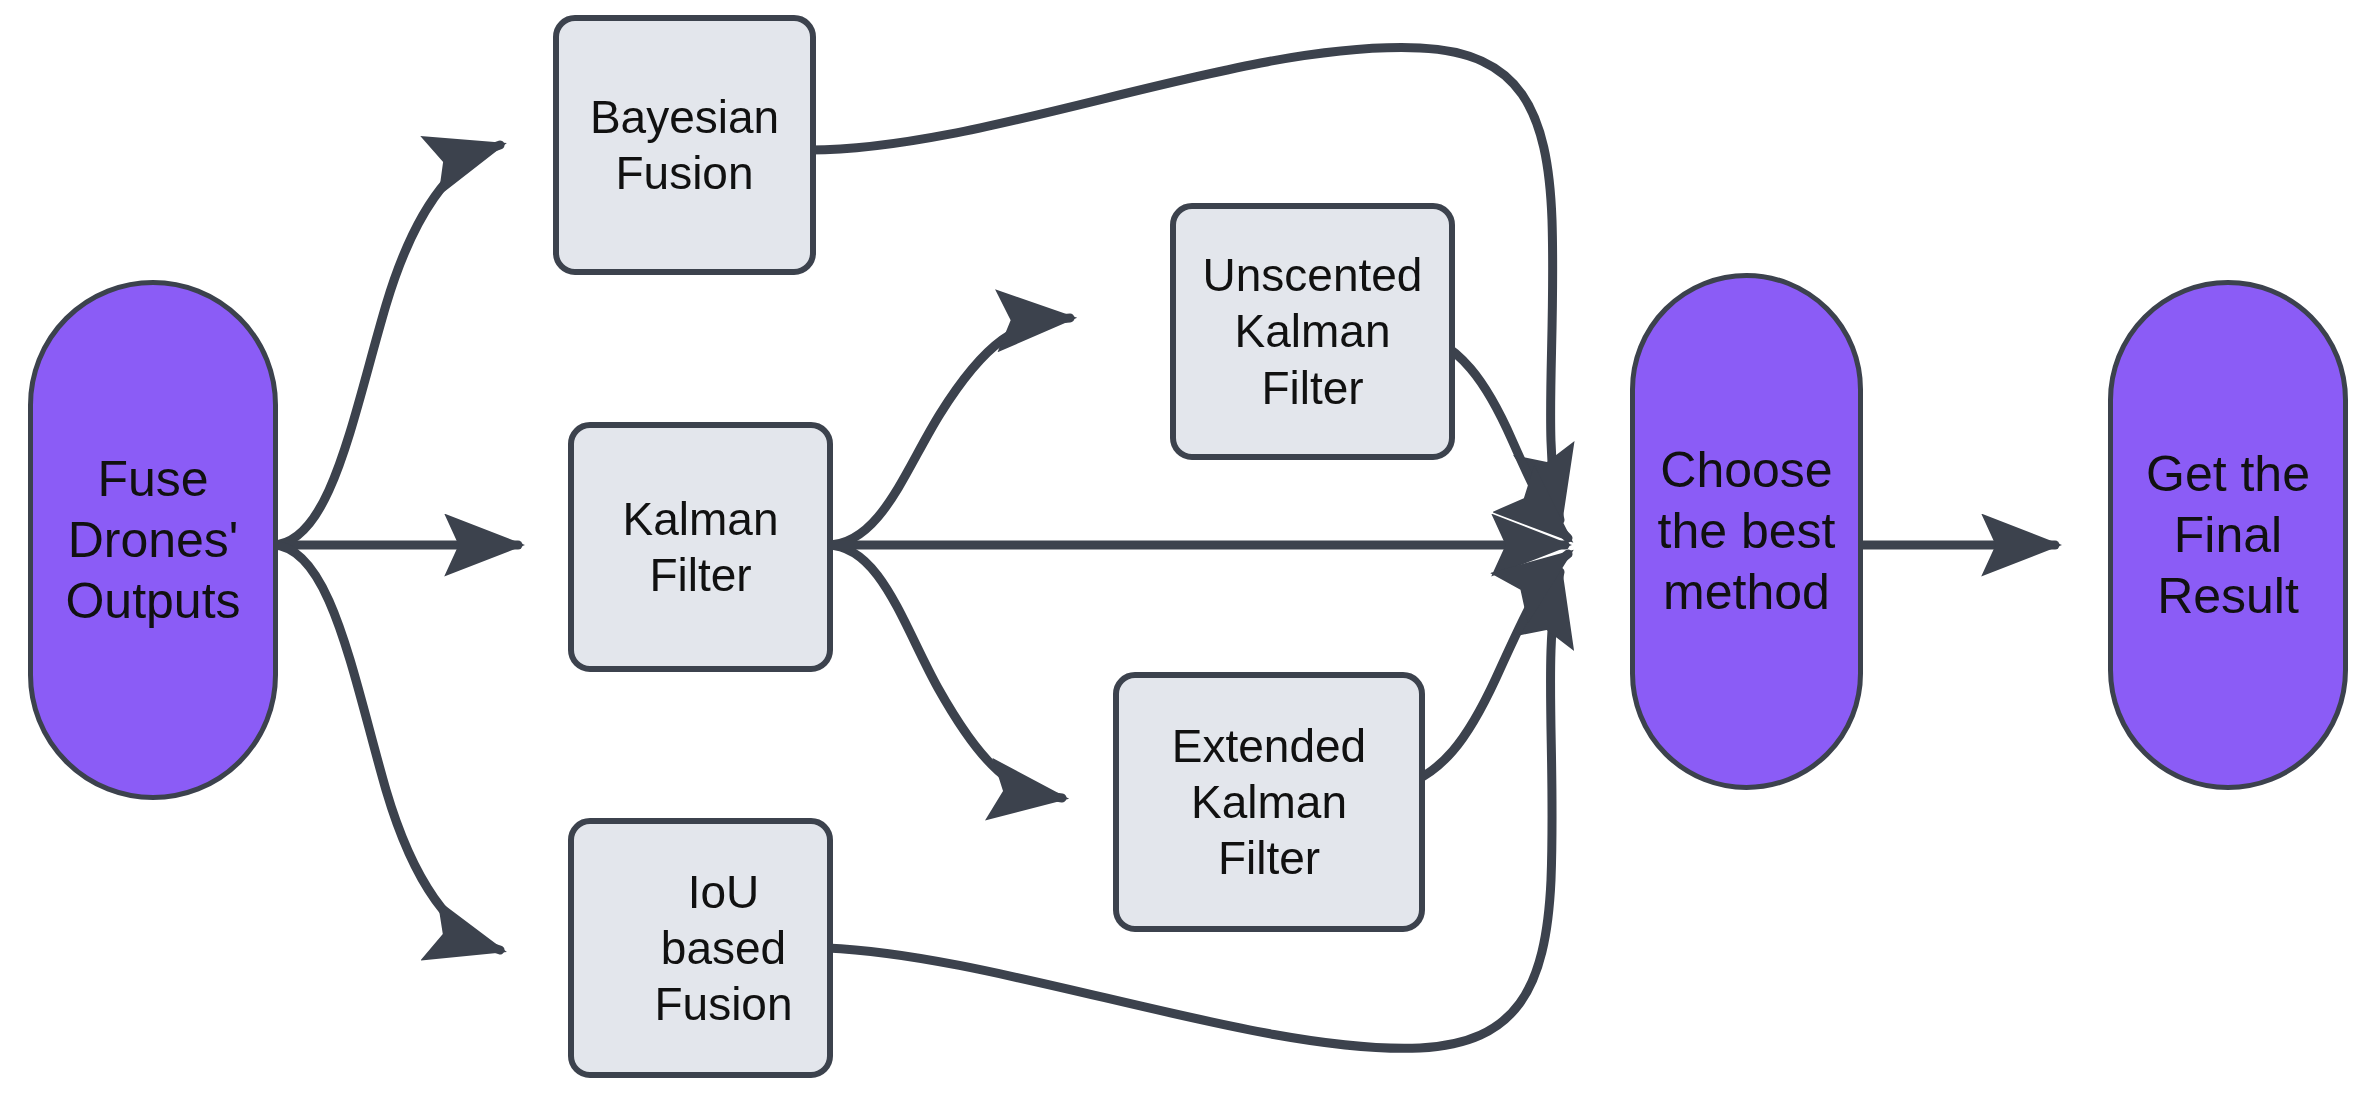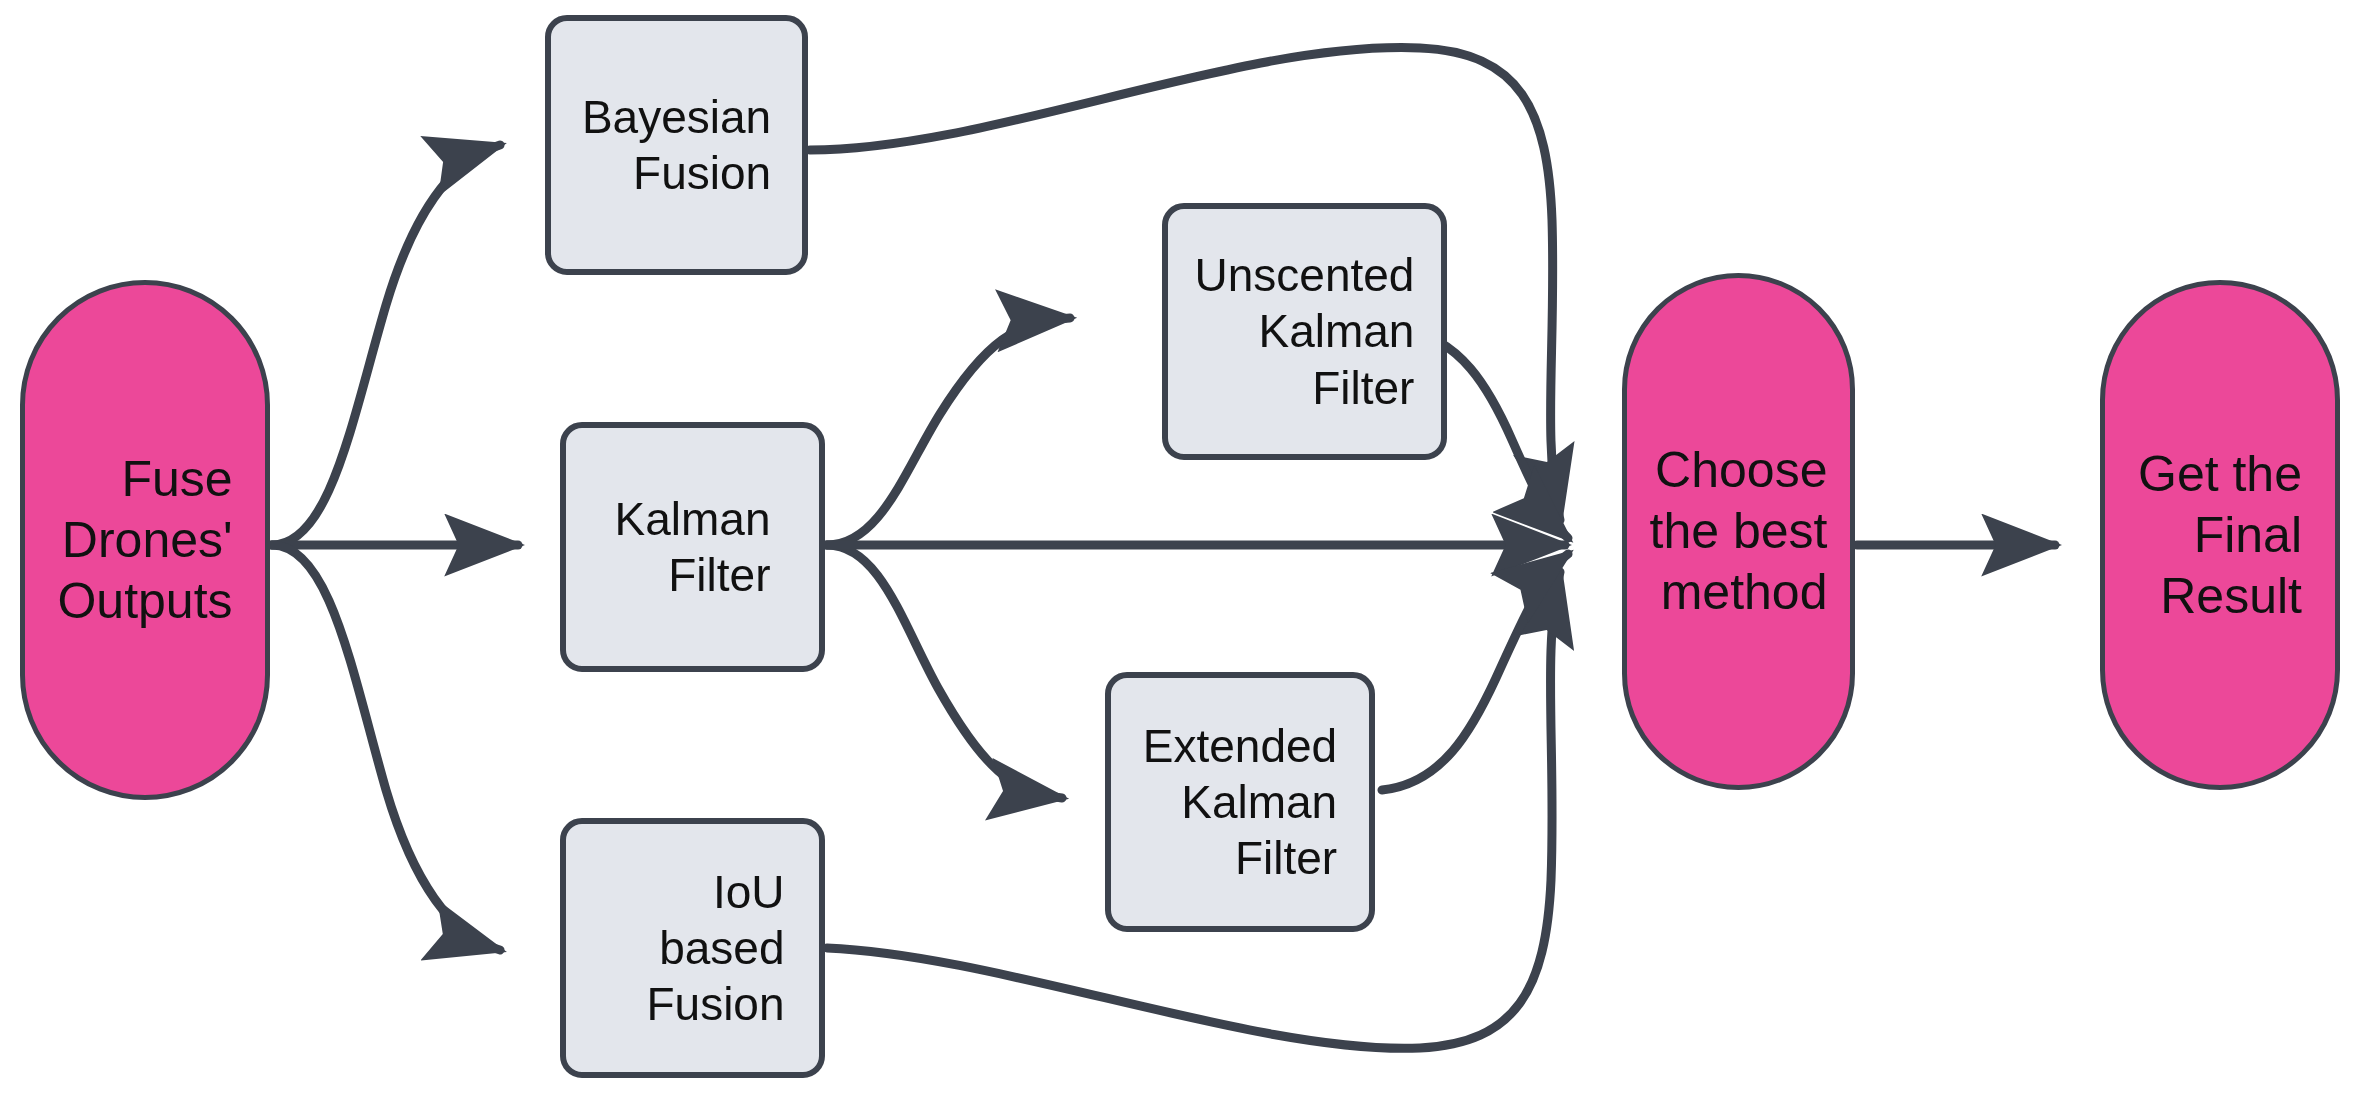--- a/index.html
+++ b/index.html
@@ -23,28 +23,29 @@
     top: 0;
     width: 2356px;
     height: 1098px;
   }
   .node {
     position: absolute;
     box-sizing: border-box;
     display: flex;
     align-items: center;
     justify-content: center;
-    text-align: right;
+    text-align: center;
     color: #111111;
     line-height: 1.22;
     white-space: pre-line;
     z-index: 2;
+    margin-left: 8px;
   }
   .node.terminal {
-    background: #ec4899;
+    background: #8b5cf6;
     border: 5px solid #3c424d;
     border-radius: 130px;
     font-size: 50px;
   }
   .node.process {
     background: #e3e6ec;
     border: 6px solid #3c424d;
     border-radius: 22px;
     font-size: 46px;
   }
@@ -112,21 +113,21 @@
 based
 Fusion</span>
   </div>
 
   <div class="node process" style="left:1162px; top:203px; width:285px; height:257px;">
     <span class="node-label">Unscented
 Kalman
 Filter</span>
   </div>
 
-  <div class="node process" style="left:1105px; top:672px; width:270px; height:260px;">
+  <div class="node process" style="left:1105px; top:672px; width:312px; height:260px;">
     <span class="node-label">Extended
 Kalman
 Filter</span>
   </div>
 
   <div class="node terminal" style="left:1622px; top:273px; width:233px; height:517px;">
     <span class="node-label">Choose
 the best
 method</span>
   </div>

